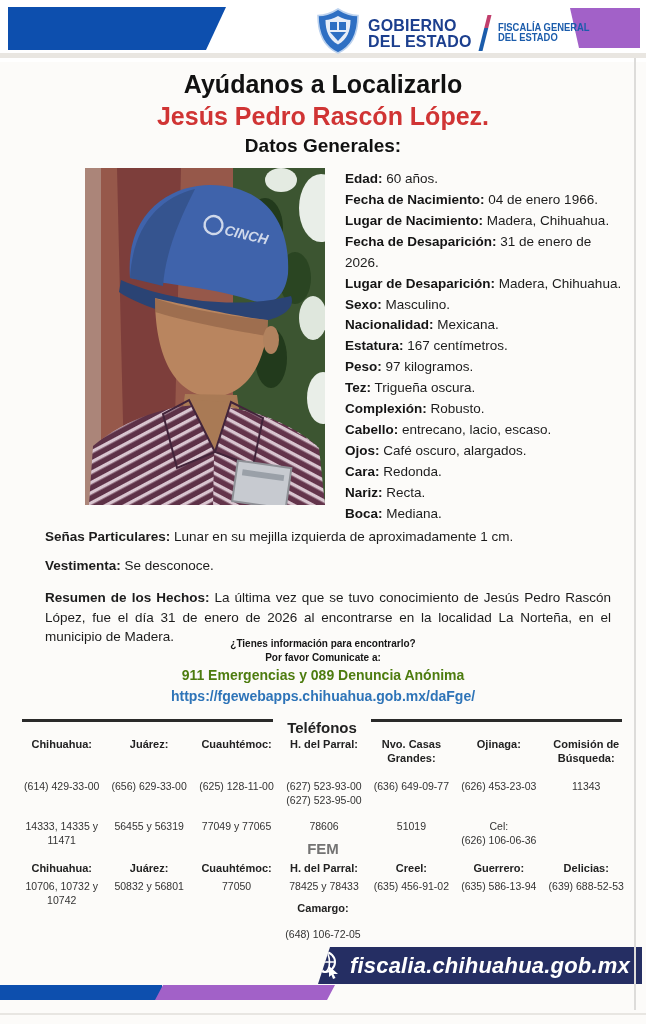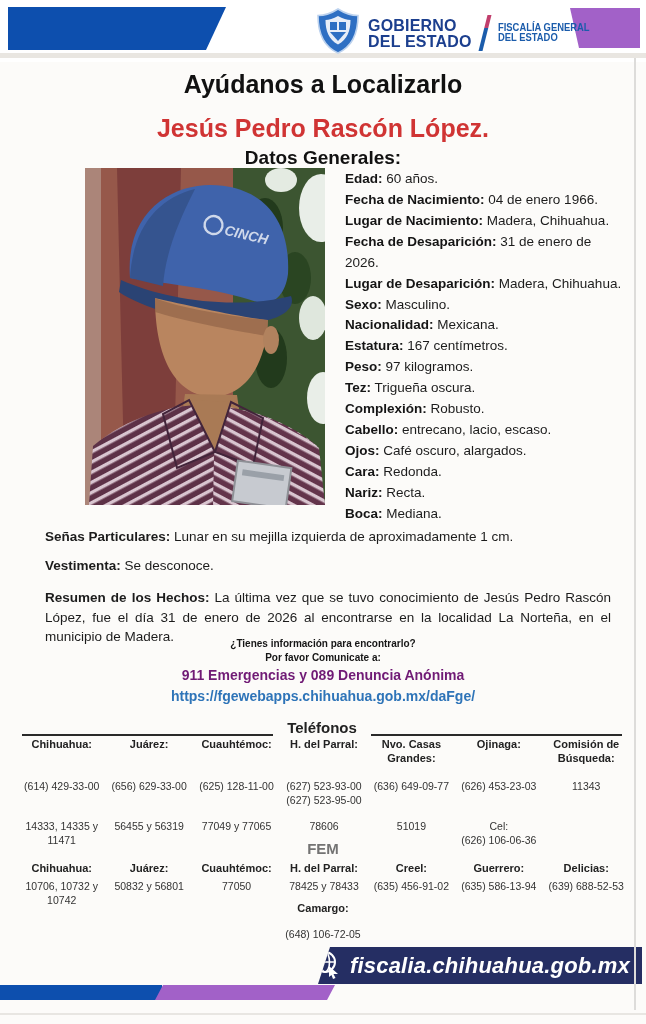--- a/index.html
+++ b/index.html
@@ -18,39 +18,39 @@
   .purple-bar{position:absolute;top:8px;left:570px;width:70px;height:40px;
     clip-path:polygon(0 0,100% 0,100% 100%,9px 100%);}
   .logo-group{position:absolute;top:8px;left:316px;display:flex;align-items:center;gap:8px;}
   .gob-text{line-height:0.95;font-weight:bold;font-size:16px;letter-spacing:0.2px;color:#1c3f8e;transform:scaleY(1.04);}
   .slash{width:4px;height:36px;margin:0 3px;transform:skewX(-14deg);
     background:linear-gradient(to bottom,#c13e6c 0%,#c13e6c 36%,#1b5cab 36%,#1b5cab 100%);}
   .fis-text{line-height:1.05;font-weight:bold;font-size:10px;color:#1b5cab;transform:scaleX(0.94);transform-origin:left;}
   
   .titles{position:absolute;top:70px;left:0;right:0;text-align:center;}
   .t-main{font-size:25px;font-weight:bold;color:#111;}
-  .t-name{font-size:25px;font-weight:bold;color:#d03434;margin-top:15px;}
+  .t-name{font-size:25px;font-weight:bold;color:#d03434;margin-top:3px;}
   .t-datos{font-size:19px;font-weight:bold;color:#111;margin-top:4px;}
   
   .photo{position:absolute;top:168px;left:85px;width:240px;height:337px;overflow:hidden;background:#96584a;}
   
   .details{position:absolute;top:169px;left:345px;width:278px;font-size:13.5px;line-height:1.55;}
   .drow b{color:#151515;}
   
   .para{position:absolute;left:45px;width:566px;font-size:13.5px;line-height:1.45;}
   .p-senas{top:521px;margin-top:6px;}
   .p-vest{top:556px;}
   .p-resumen{top:588px;text-align:justify;}
   
   .contact{position:absolute;top:637px;left:0;right:0;text-align:center;line-height:1.35;}
   .c-q{font-size:10px;font-weight:bold;color:#161616;}
-  .c-red{font-size:14px;font-weight:bold;color:#701a75;margin-top:2px;}
+  .c-red{font-size:14px;font-weight:bold;color:#4d7c0f;margin-top:2px;}
   .c-url{font-size:14px;font-weight:bold;color:#2e74b8;margin-top:2px;}
   
-  .tel-rule{position:absolute;top:719px;left:22px;right:24px;display:flex;align-items:flex-end;gap:14px;}
+  .tel-rule{position:absolute;top:719px;left:22px;right:24px;display:flex;align-items:flex-start;gap:14px;}
   .tel-rule .ln{flex:1;height:2.5px;background:#2a2a2a;}
   .tel-title{font-size:15px;font-weight:bold;color:#222;}
   .tgrid{position:absolute;left:18px;width:612px;display:flex;}
   .tg-tel{top:738px;}
   .tcol{flex:1;text-align:center;padding:0 2px;}
   .th{font-size:11px;font-weight:bold;color:#222;min-height:42px;line-height:1.25;}
   .tc{font-size:10.5px;color:#333;line-height:1.3;min-height:40px;}
   .tc2{min-height:34px;}
   .fem-title{position:absolute;top:840px;left:0;right:0;text-align:center;font-size:15px;font-weight:bold;color:#737373;}
   .tg-fem{top:862px;}

